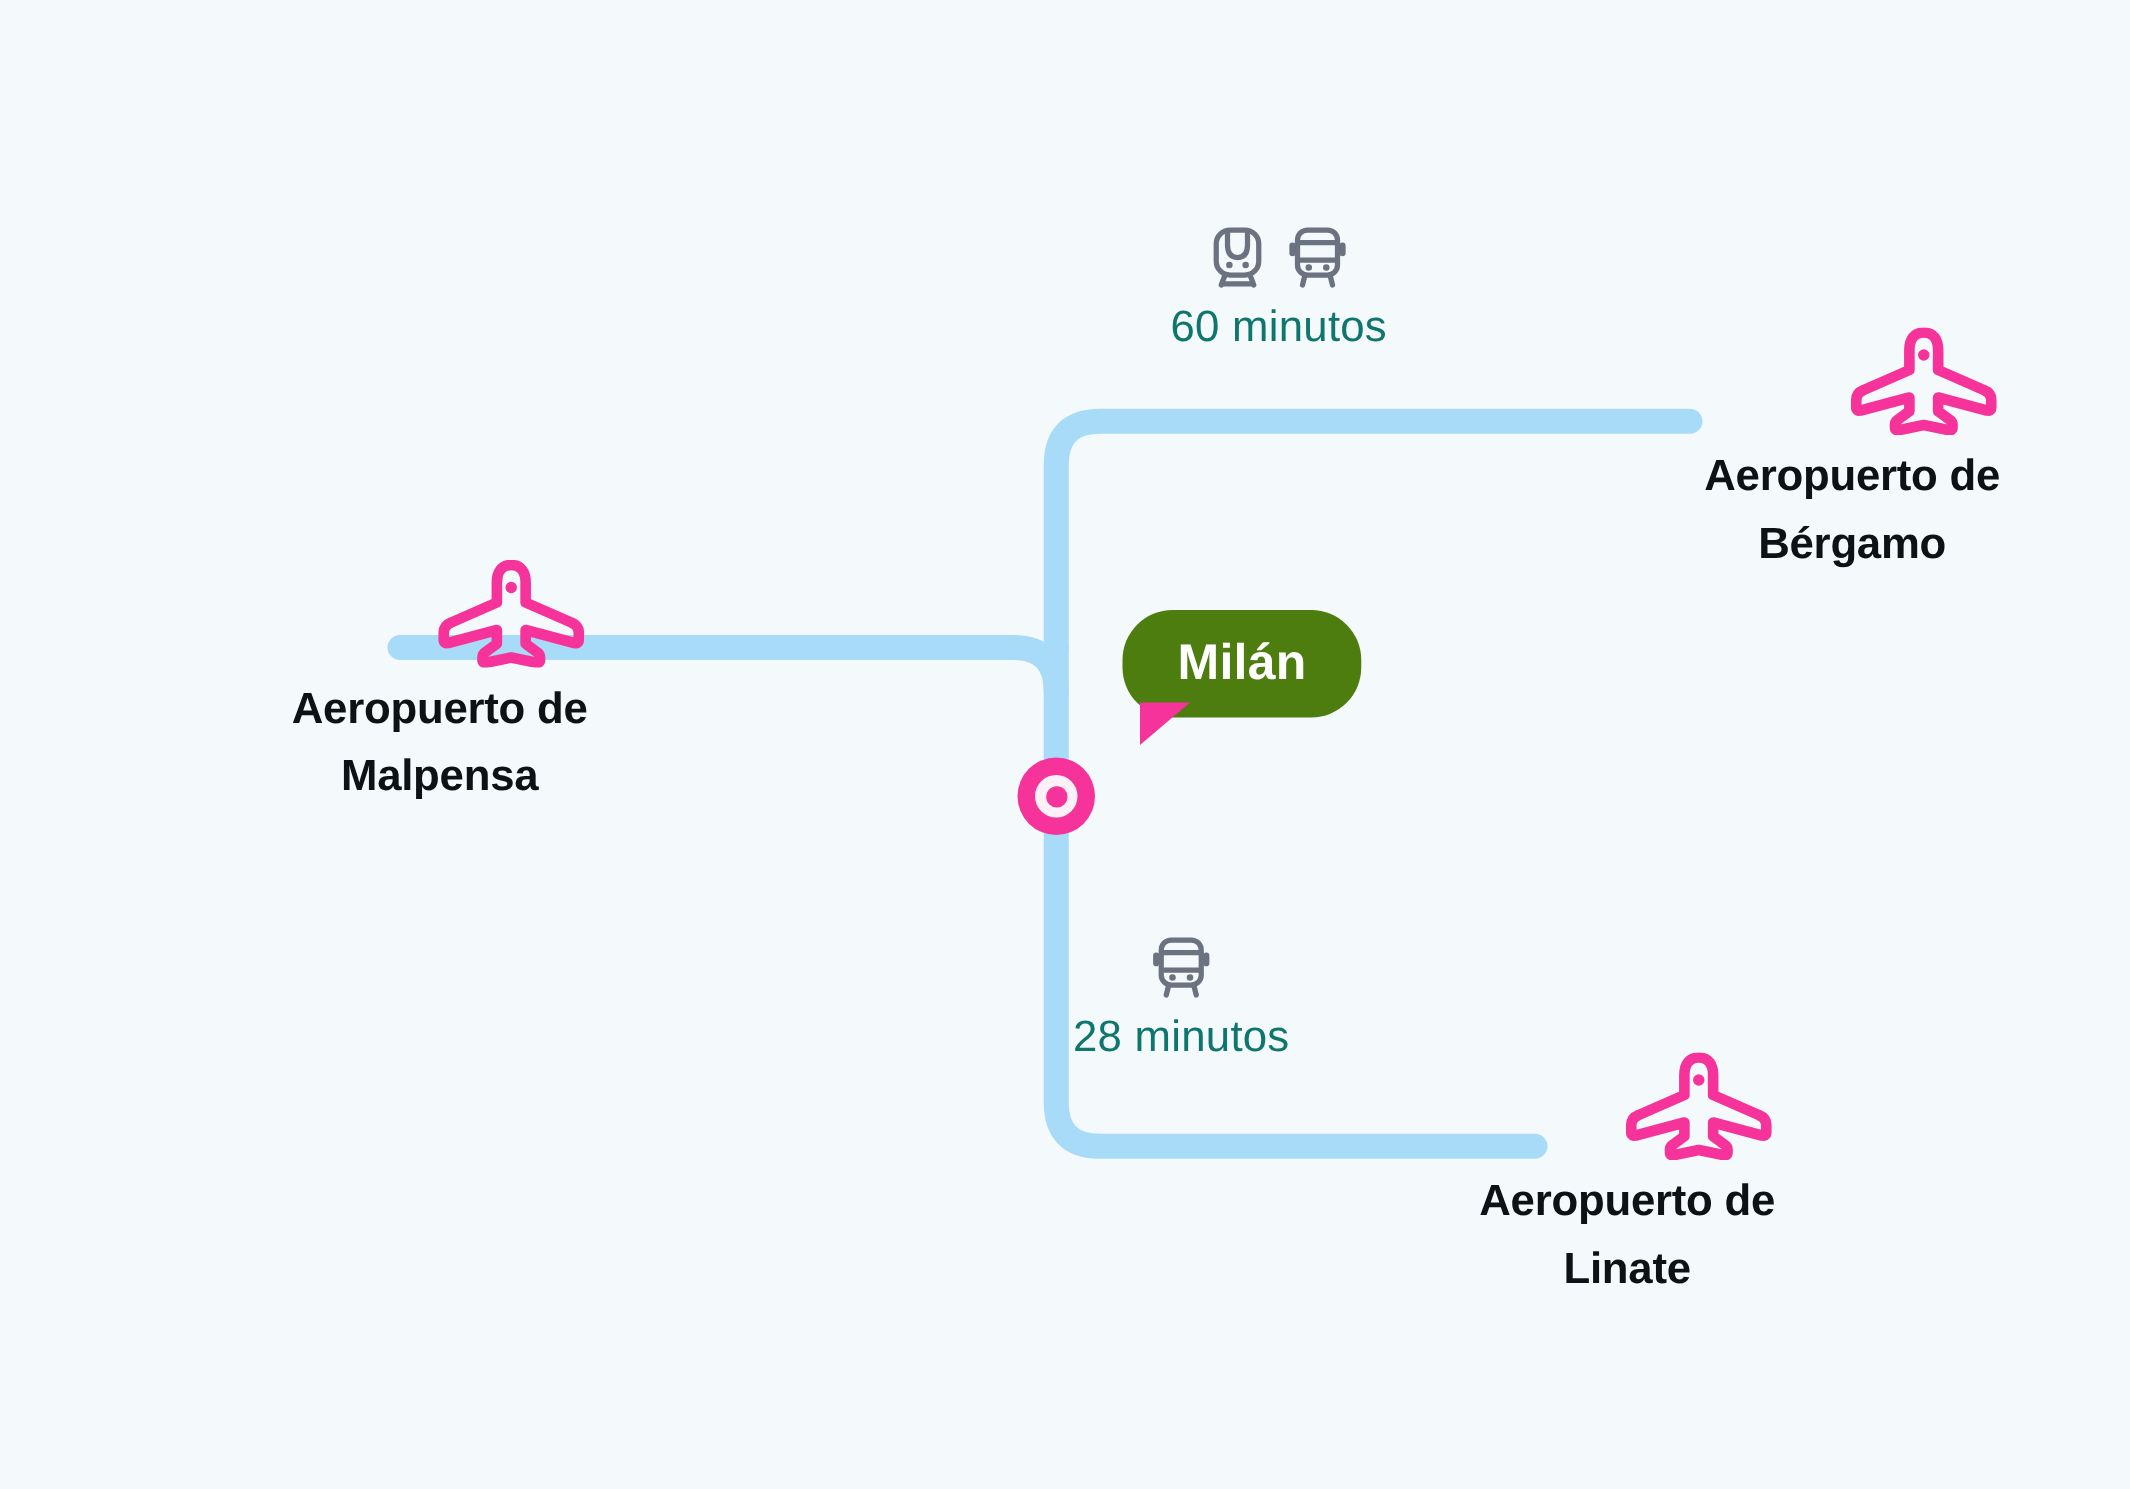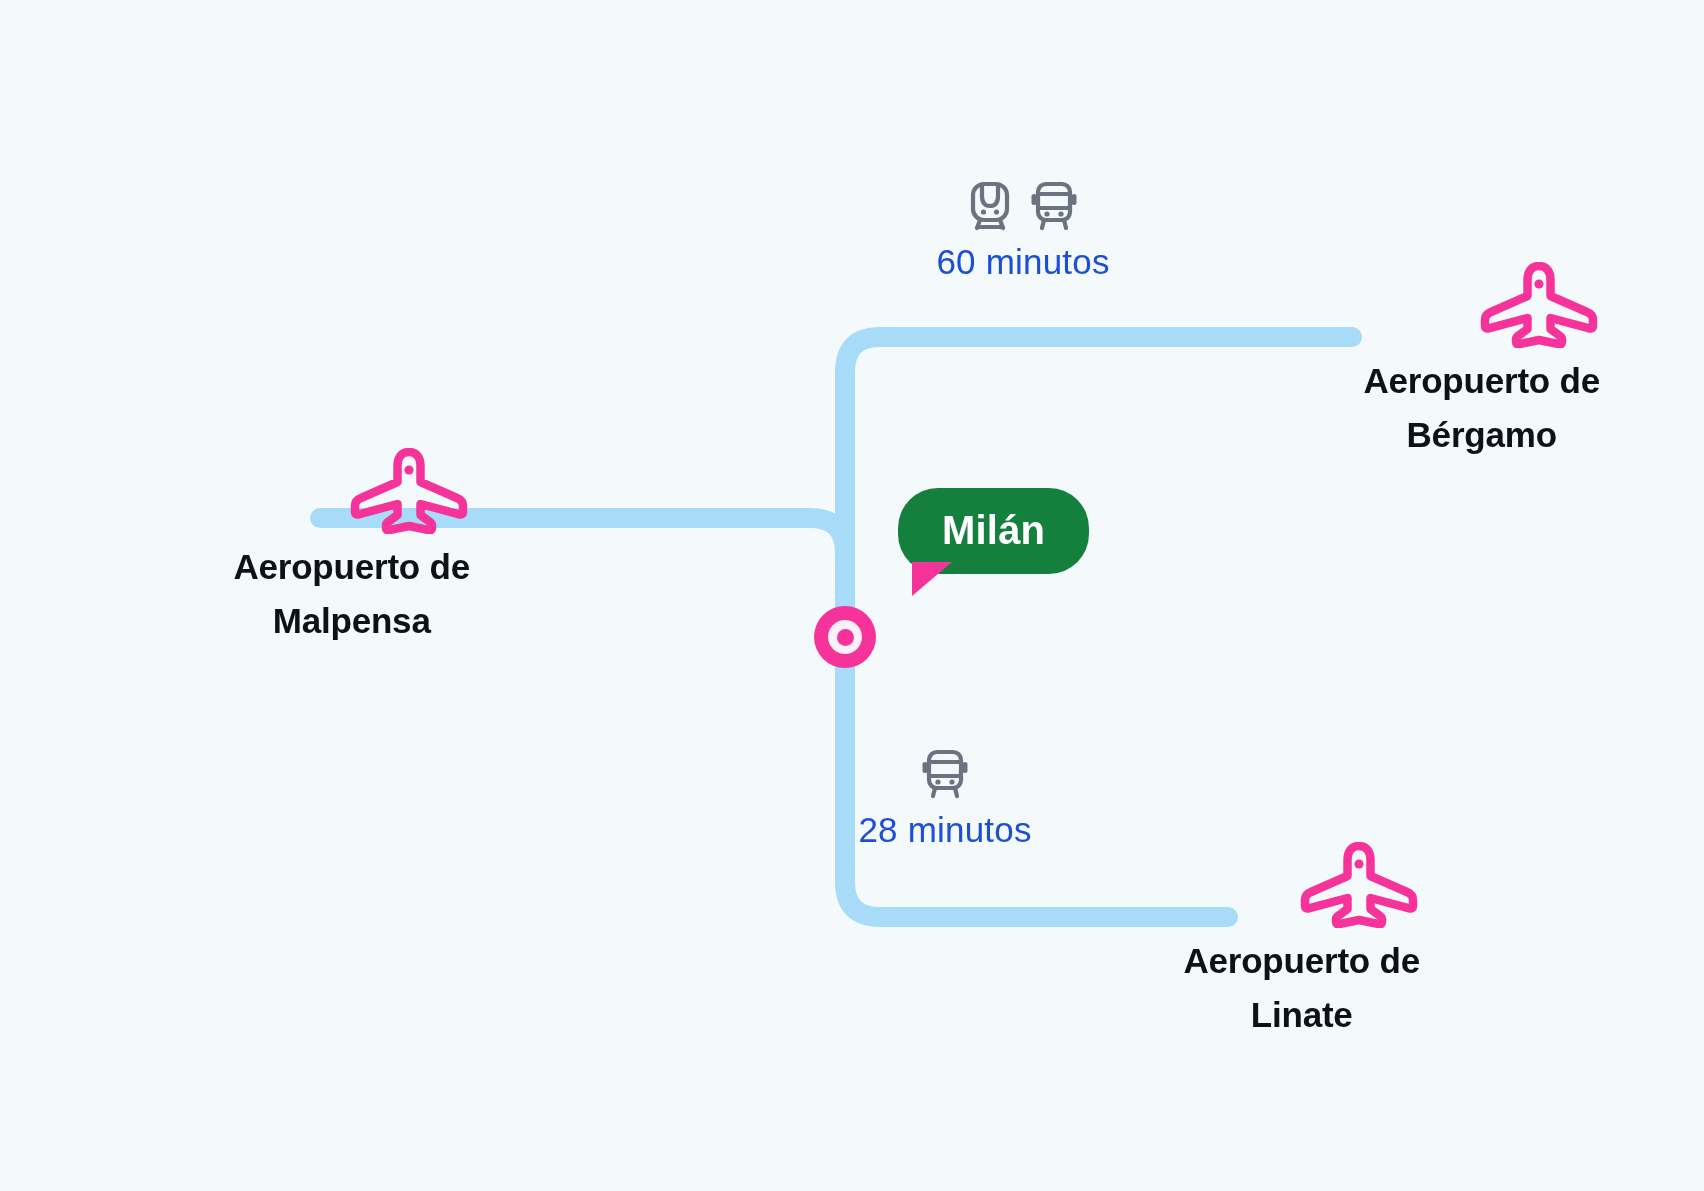--- a/index.html
+++ b/index.html
@@ -38,21 +38,21 @@
   }
   .leg-icons {
     display: flex;
     flex-direction: row;
     align-items: flex-end;
     gap: 14px;
   }
   .leg-time {
     font-size: 35px;
     font-weight: 400;
-    color: #1d4ed8;
+    color: #0f766e;
     letter-spacing: 0.2px;
     white-space: nowrap;
     line-height: 1;
   }
 
   
   .node {
     position: absolute;
     display: flex;
     flex-direction: column;
@@ -94,21 +94,21 @@
   .city-marker .core {
     width: 17px;
     height: 17px;
     border-radius: 50%;
     background: #F6339A;
   }
 
   
   .bubble {
     position: absolute;
-    background: #15803d;
+    background: #4d7c0f;
     color: #FFFFFF;
     font-size: 40px;
     font-weight: 700;
     padding: 20px 44px 22px 44px;
     border-radius: 40px;
     line-height: 1.1;
     letter-spacing: 0.2px;
     white-space: nowrap;
   }
   .bubble-tail {

